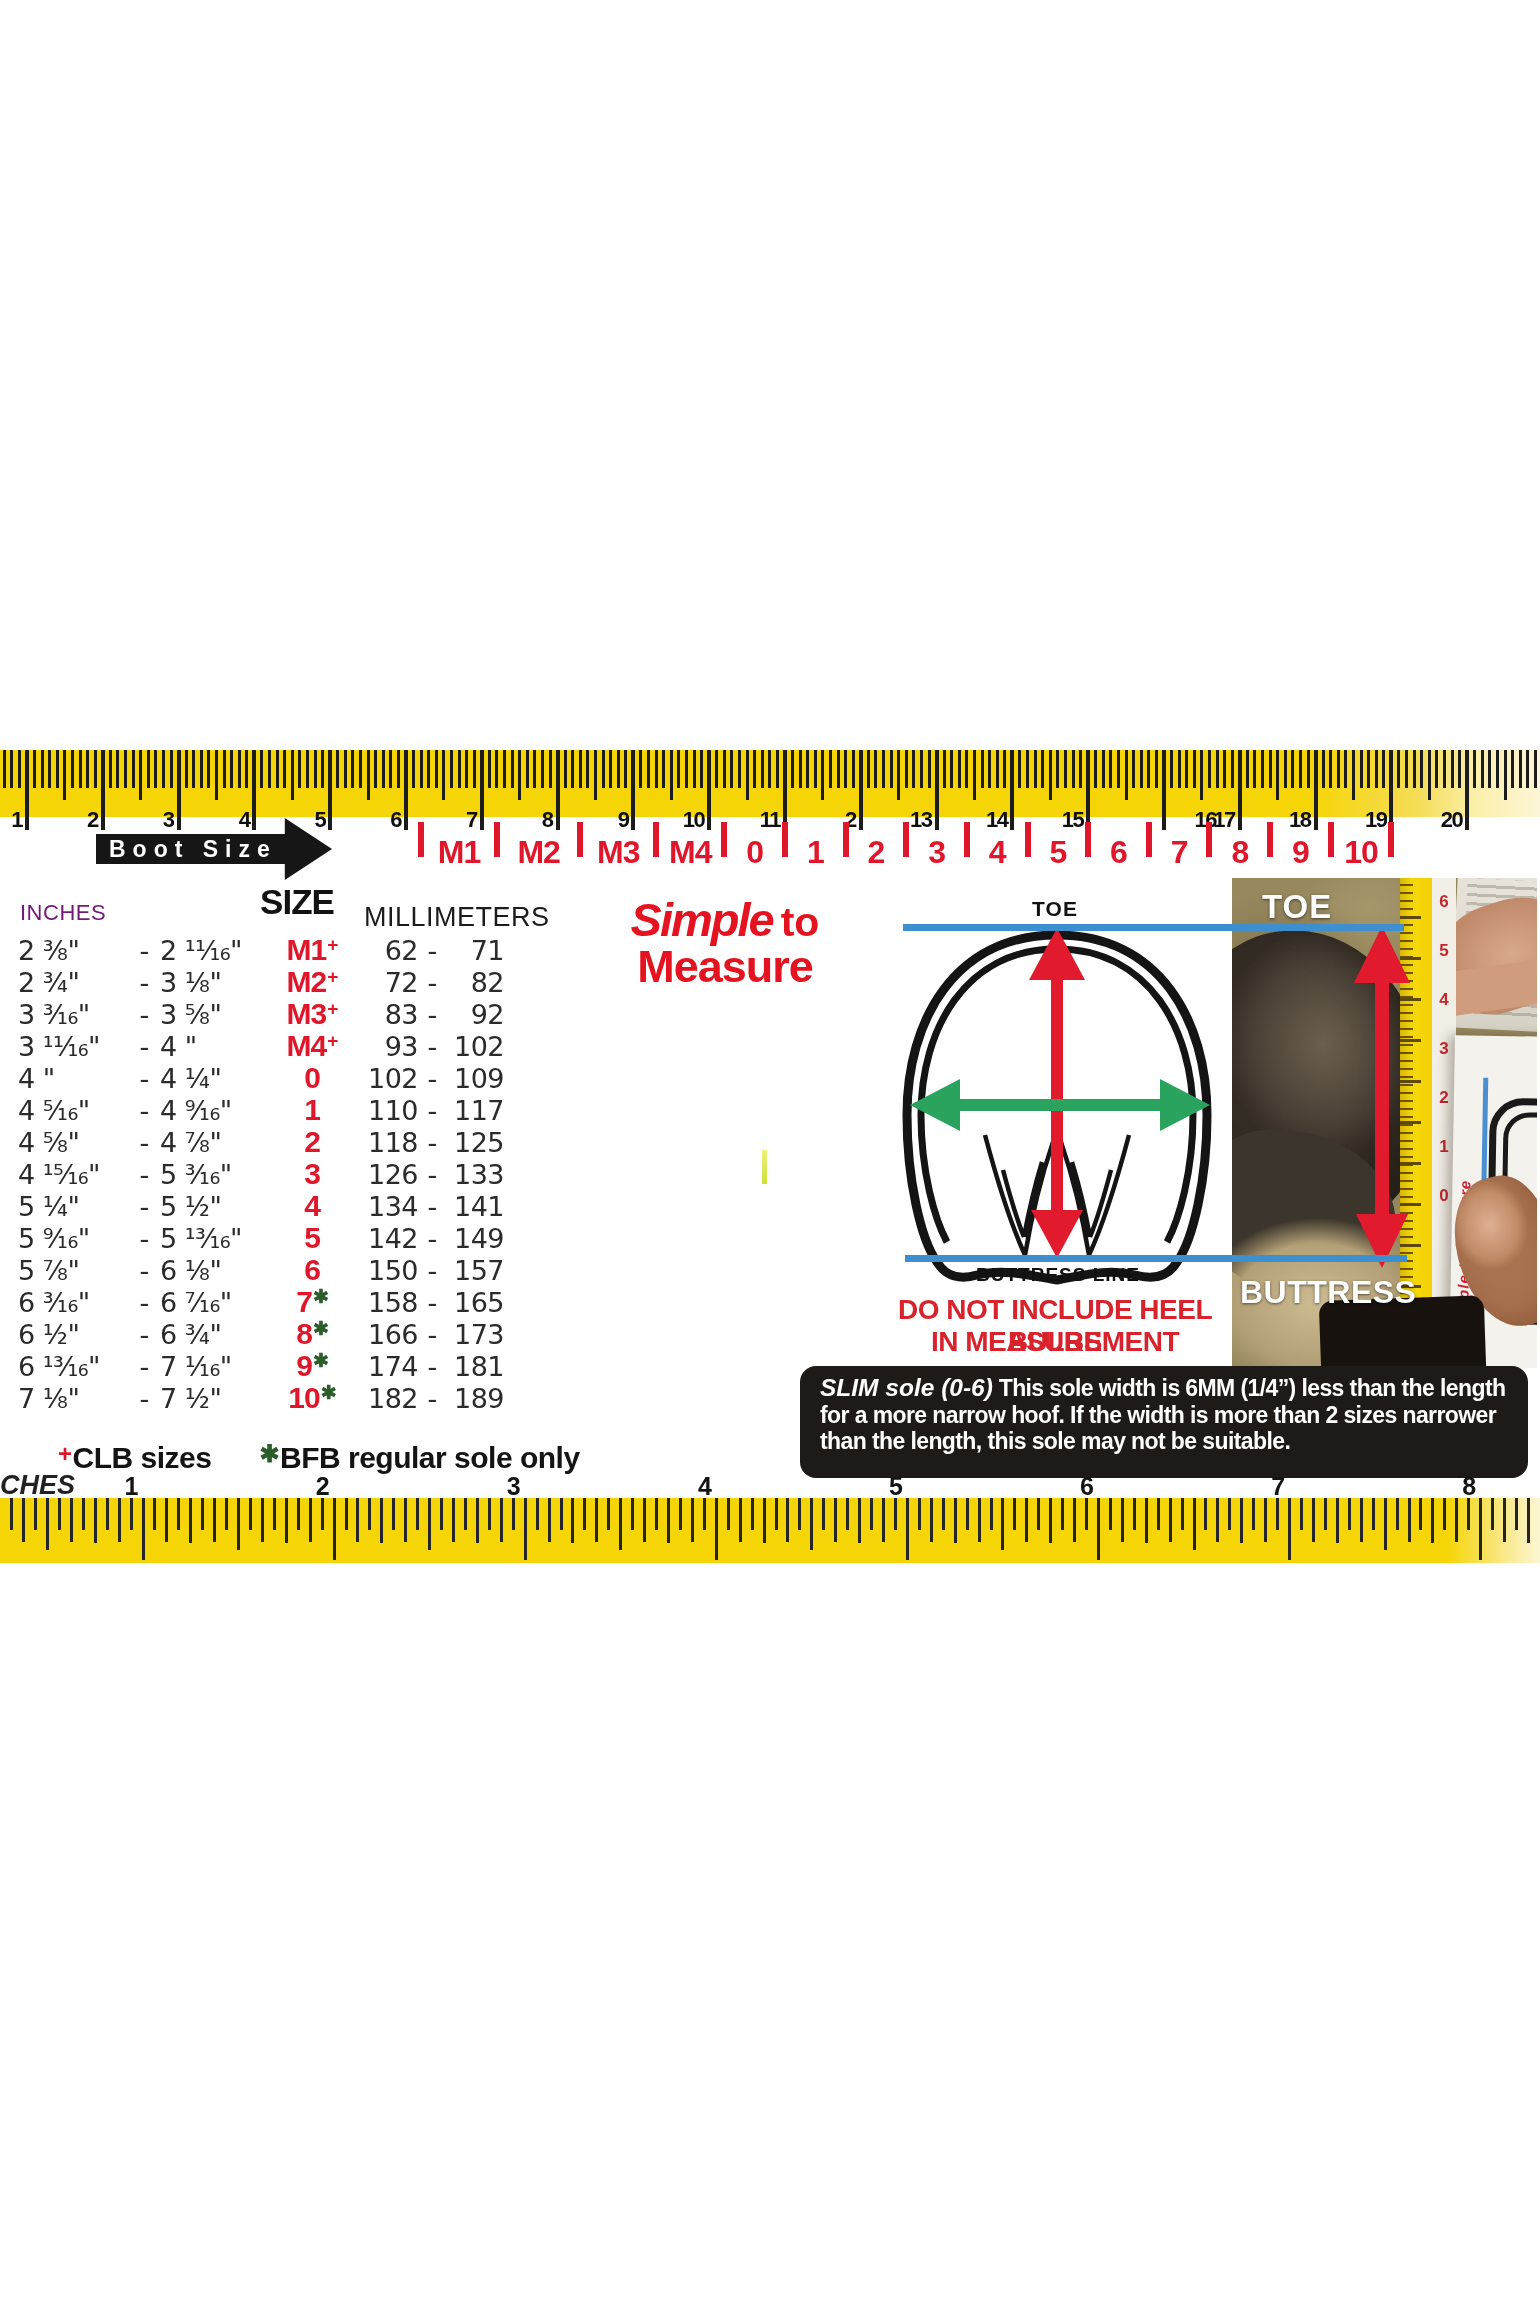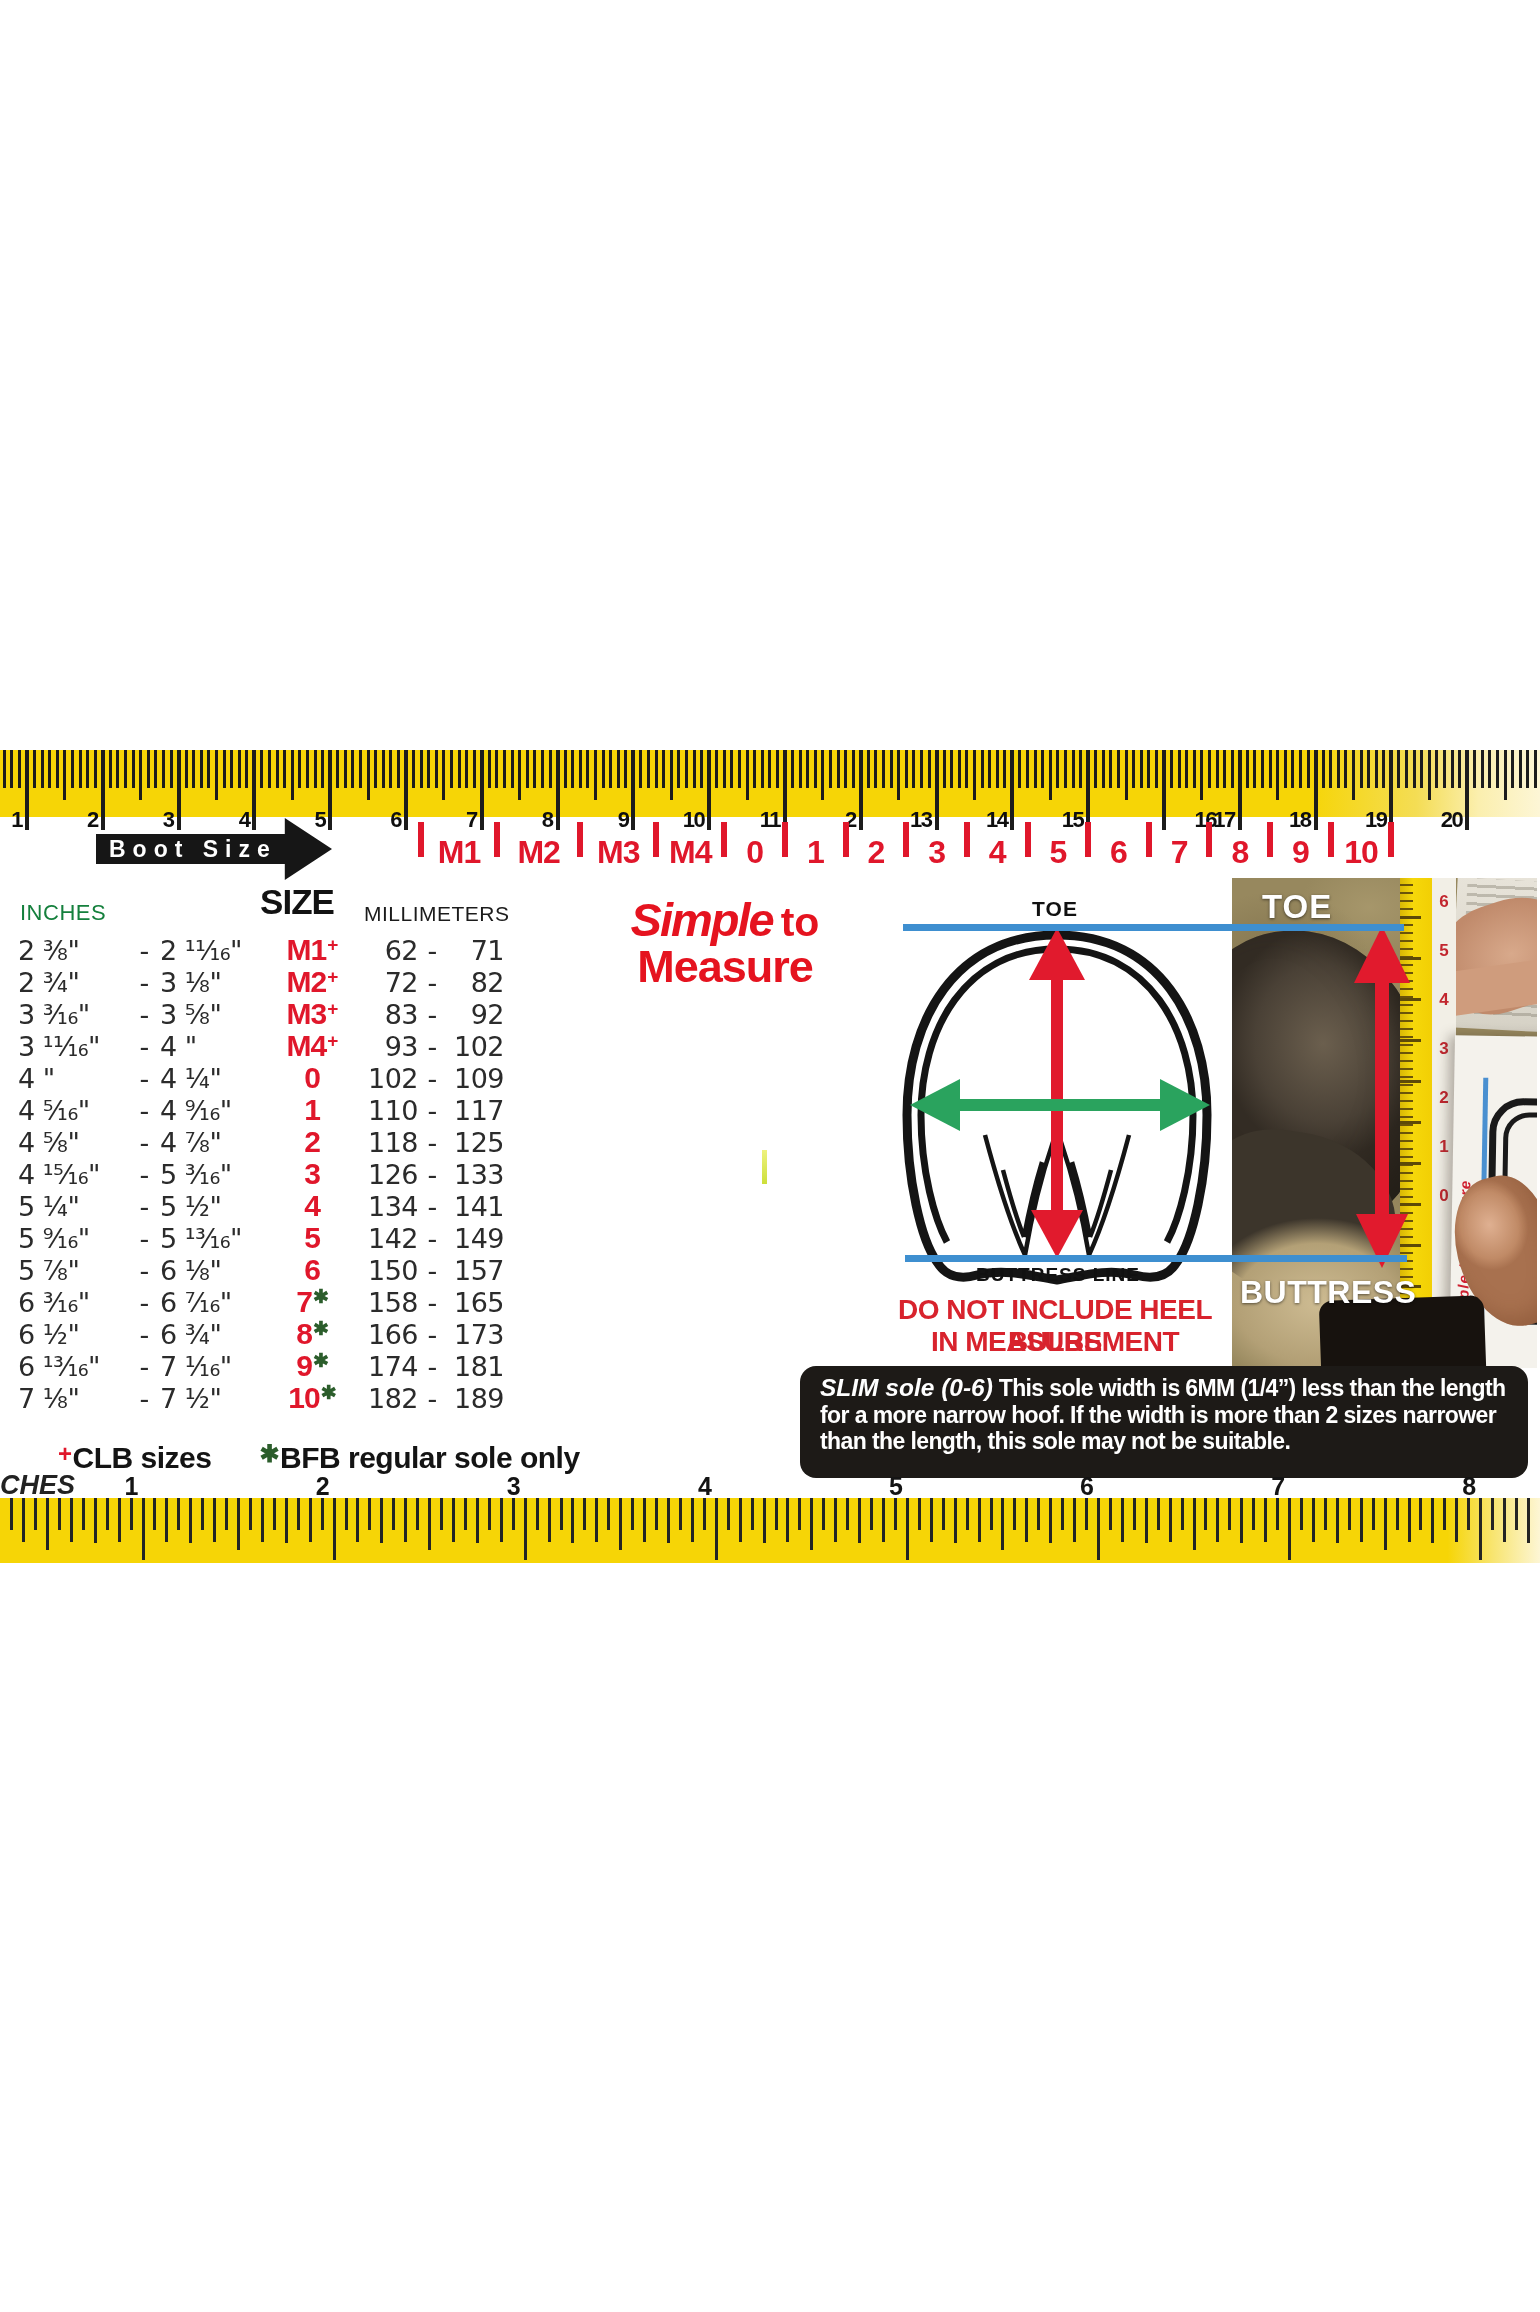--- a/index.html
+++ b/index.html
@@ -19,24 +19,24 @@
 
   
   .boot-arrow{position:absolute;left:96px;top:818px;width:236px;height:62px;background:#161616;
       clip-path:polygon(0 26%,80% 26%,80% 0,100% 50%,80% 100%,80% 74%,0 74%);
       display:flex;align-items:center;}
   .boot-arrow span{color:#fff;font-size:23px;font-weight:bold;letter-spacing:7px;padding-left:13px;
       line-height:62px;white-space:nowrap;}
 
   
   .size-table{position:absolute;left:14px;top:884px;width:512px;height:560px;}
-  .th-inches{position:absolute;left:6px;top:16px;font-size:22px;color:#15803d;letter-spacing:.5px;}
+  .th-inches{position:absolute;left:6px;top:16px;font-size:22px;color:#701a75;letter-spacing:.5px;}
   .th-size{position:absolute;left:238px;top:-2px;width:90px;text-align:center;font-size:35px;
            font-weight:bold;color:#121212;letter-spacing:-1px;}
-  .th-mm{position:absolute;left:350px;top:18px;font-size:21px;color:#1b1b1b;letter-spacing:.5px;}
+  .th-mm{position:absolute;left:350px;top:18px;font-size:27px;color:#1b1b1b;letter-spacing:.5px;}
   .trow{position:absolute;left:0;width:100%;height:32px;display:flex;align-items:center;
         font-family:"DejaVu Sans",sans-serif;font-size:27px;color:#2b2b2b;letter-spacing:-0.5px;}
   .c-in1{width:110px;padding-left:4px;}
   .c-dash{width:32px;text-align:center;}
   .c-in2{width:108px;}
   .c-size{width:88px;text-align:center;color:#e0172b;font-weight:bold;
           font-family:"Liberation Sans",sans-serif;font-size:30px;letter-spacing:-1px;}
   .szsup{font-size:19px;vertical-align:9px;margin-left:1px;}
   .sup-plus{color:#e0172b;}
   .sup-ast{color:#2b5d2b;}

